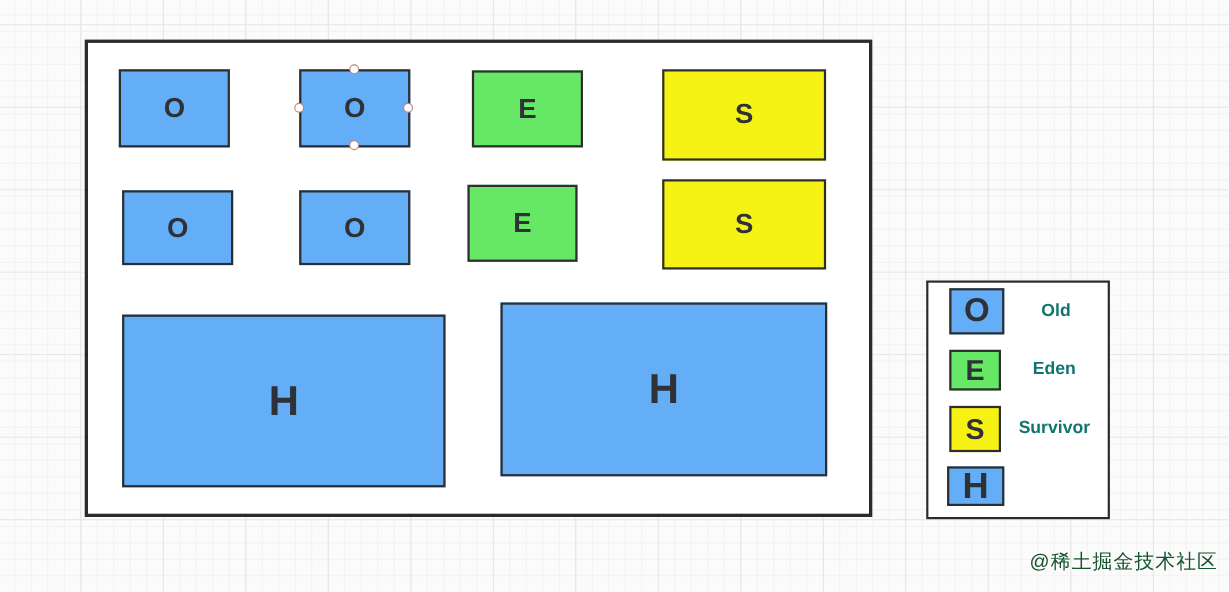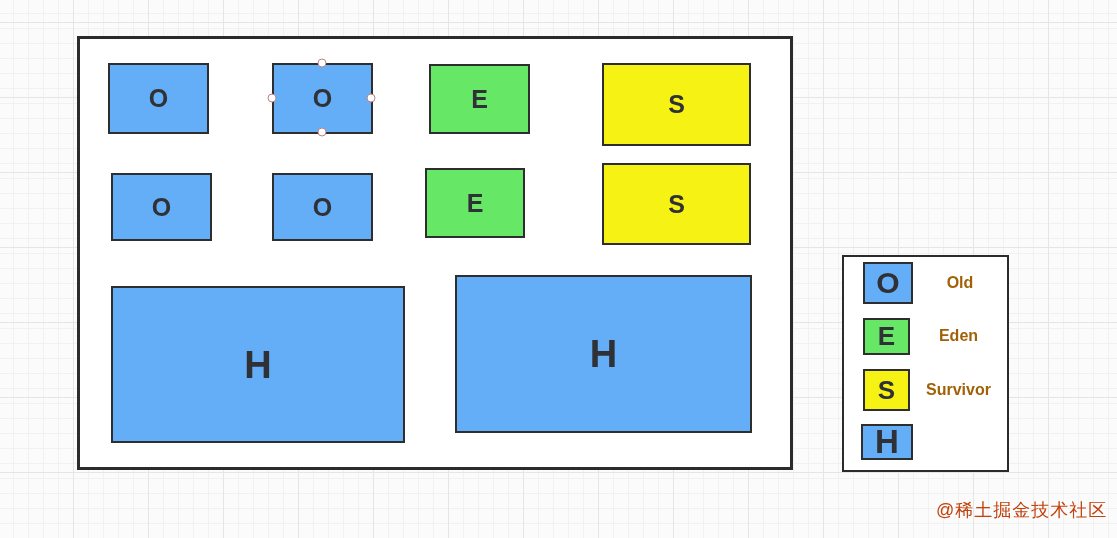--- a/index.html
+++ b/index.html
@@ -95,32 +95,32 @@
   .row1 .legend-swatch { width: 50px; height: 42px; font-size: 30px; }
   .row2 .legend-swatch { width: 47px; height: 37px; font-size: 26px; }
   .row3 .legend-swatch { width: 47px; height: 42px; font-size: 26px; }
   .row4 .legend-swatch { width: 52px; height: 36px; margin-left: 17px; font-size: 33px; }
   .legend-label {
     flex: 1;
     text-align: center;
     font-weight: bold;
     font-size: 16px;
     line-height: 1.15;
-    color: #a16207;
+    color: #0f766e;
     padding: 0 6px;
     word-break: break-all;
   }
   .row4 .legend-label { padding: 0 11px; }
 
   .watermark {
     position: absolute;
     left: 936px; top: 498px;
     font-size: 18px;
     letter-spacing: 1px;
-    color: #c2410c;
+    color: #14532d;
     white-space: nowrap;
   }
 </style>
 </head>
 <body>
 
 <div class="main-container">
 
   <div class="region r-o1" style="background-color: rgb(99, 174, 247);">
     <span class="region-label">O</span>

